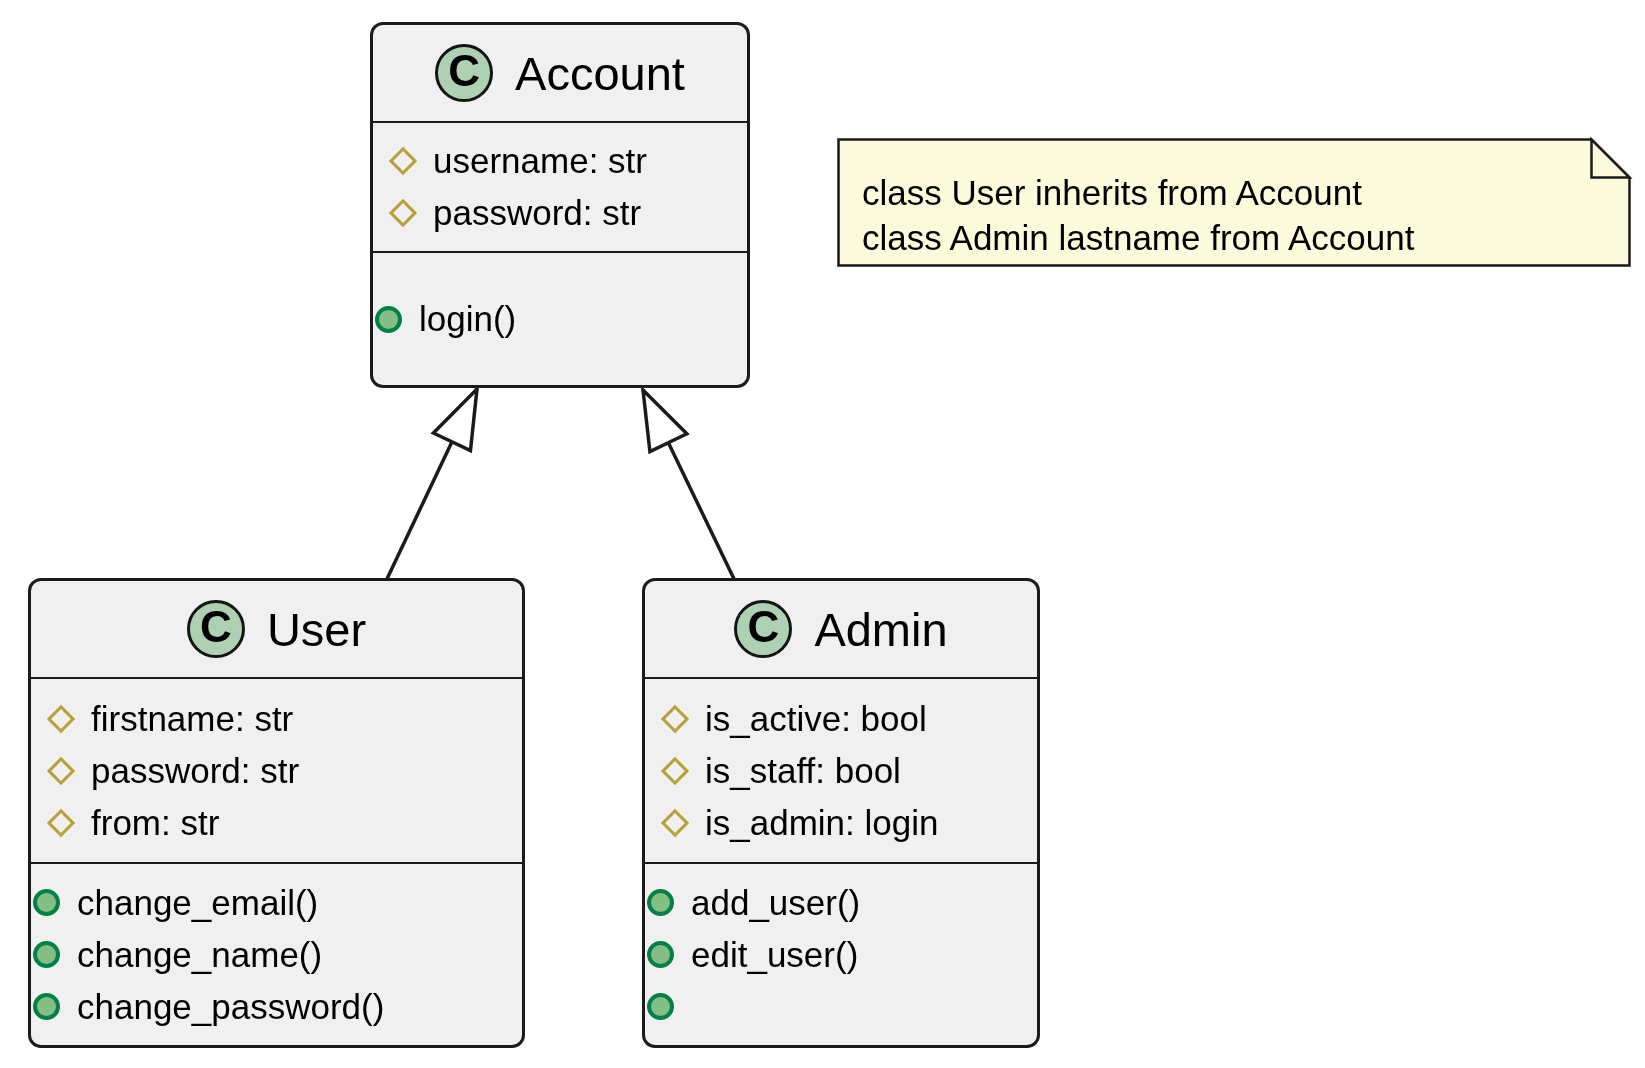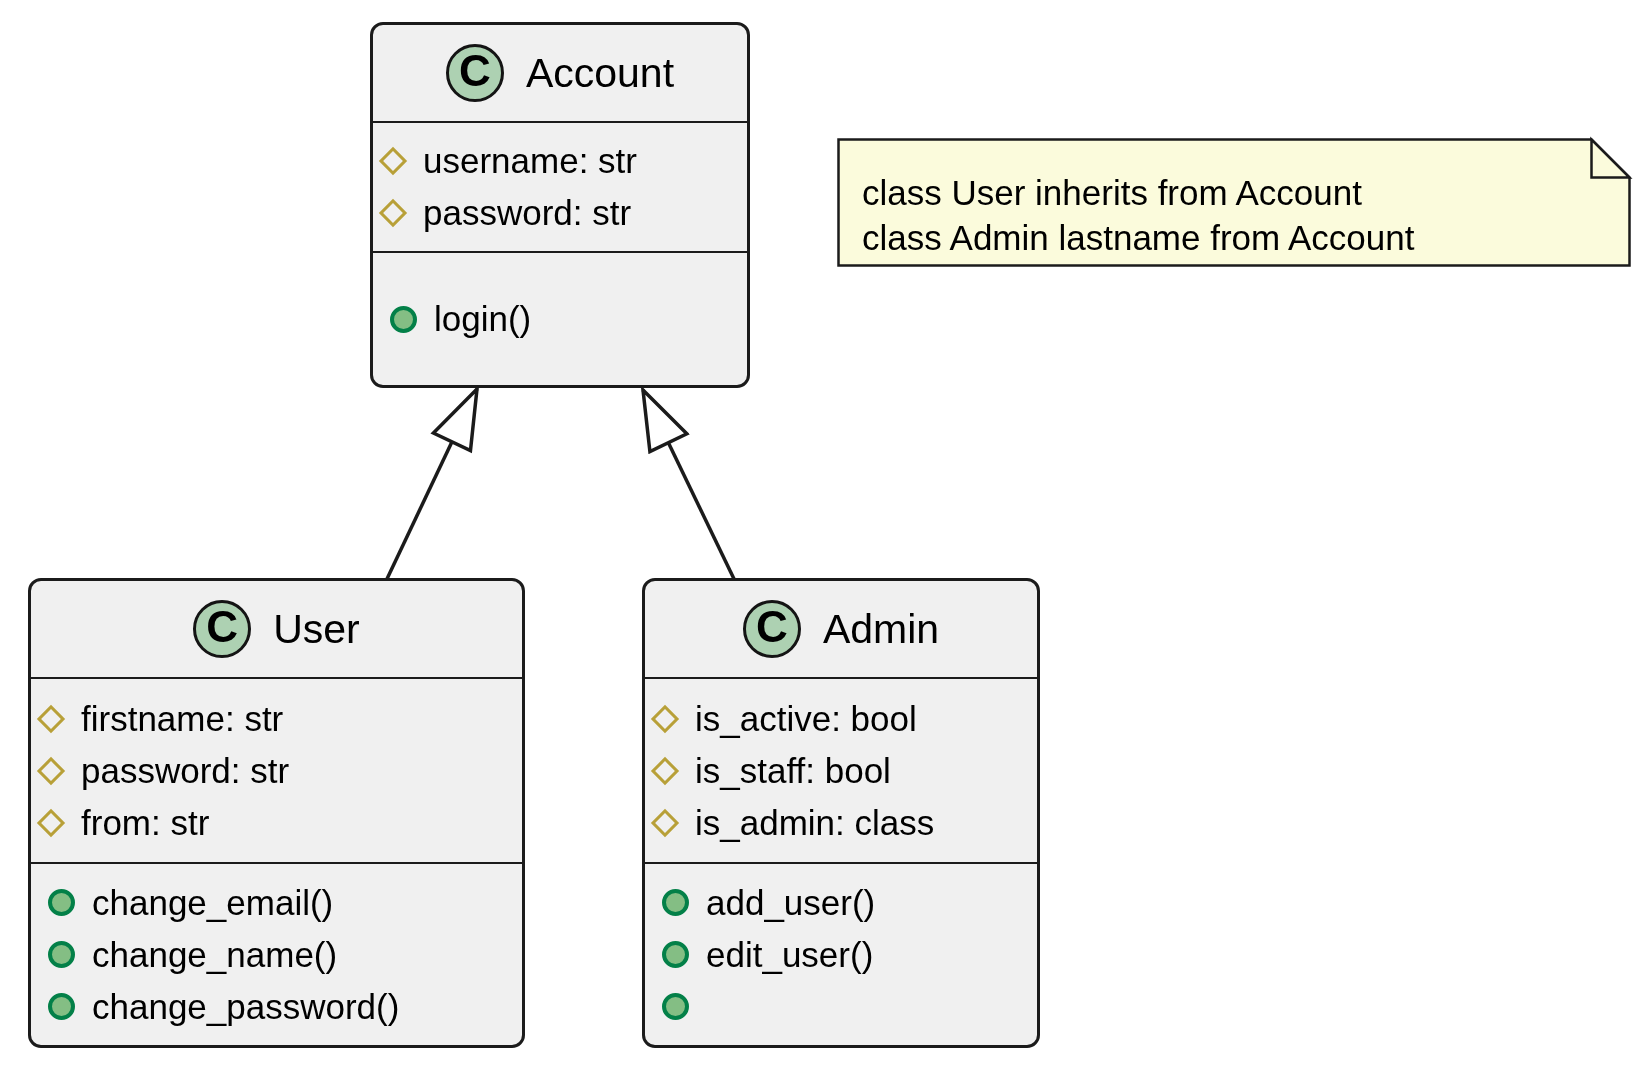--- a/index.html
+++ b/index.html
@@ -45,29 +45,28 @@
     width:58px; height:58px; flex:0 0 58px;
     border-radius:50%;
     background:var(--circle-fill);
     border:3.5px solid #141414;
     display:flex; align-items:center; justify-content:center;
   }
   .circle-letter {
     font-size:44px; font-weight:bold; line-height:1;
     transform:translateY(-2px);
   }
-  .class-title { font-size:41px; }
+  .class-title { font-size:47px; }
   .class-attrs {
     display:flex; flex-direction:column; justify-content:center;
-    padding-left:5px;
+    padding-left:15px;
     border-bottom:2px solid var(--class-border);
   }
   .class-methods {
     display:flex; flex-direction:column; justify-content:center;
-    padding-left:15px;
   }
   .member {
     display:flex; align-items:center;
     gap:17px; height:52px;
     font-size:35px; white-space:nowrap;
   }
   .diamond-icon {
     width:20px; height:20px; flex:0 0 20px;
     border:3.5px solid var(--attribute-icon);
     transform:rotate(45deg);
@@ -187,21 +186,21 @@
       <div class="member">
         <span class="diamond-icon"></span>
         <span>is_active: bool</span>
       </div>
       <div class="member">
         <span class="diamond-icon"></span>
         <span>is_staff: bool</span>
       </div>
       <div class="member">
         <span class="diamond-icon"></span>
-        <span>is_admin: class</span>
+        <span>is_admin: login</span>
       </div>
     </div>
     <div class="class-methods">
       <div class="member">
         <span class="method-icon"></span>
         <span>add_user()</span>
       </div>
       <div class="member">
         <span class="method-icon"></span>
         <span>edit_user()</span>

